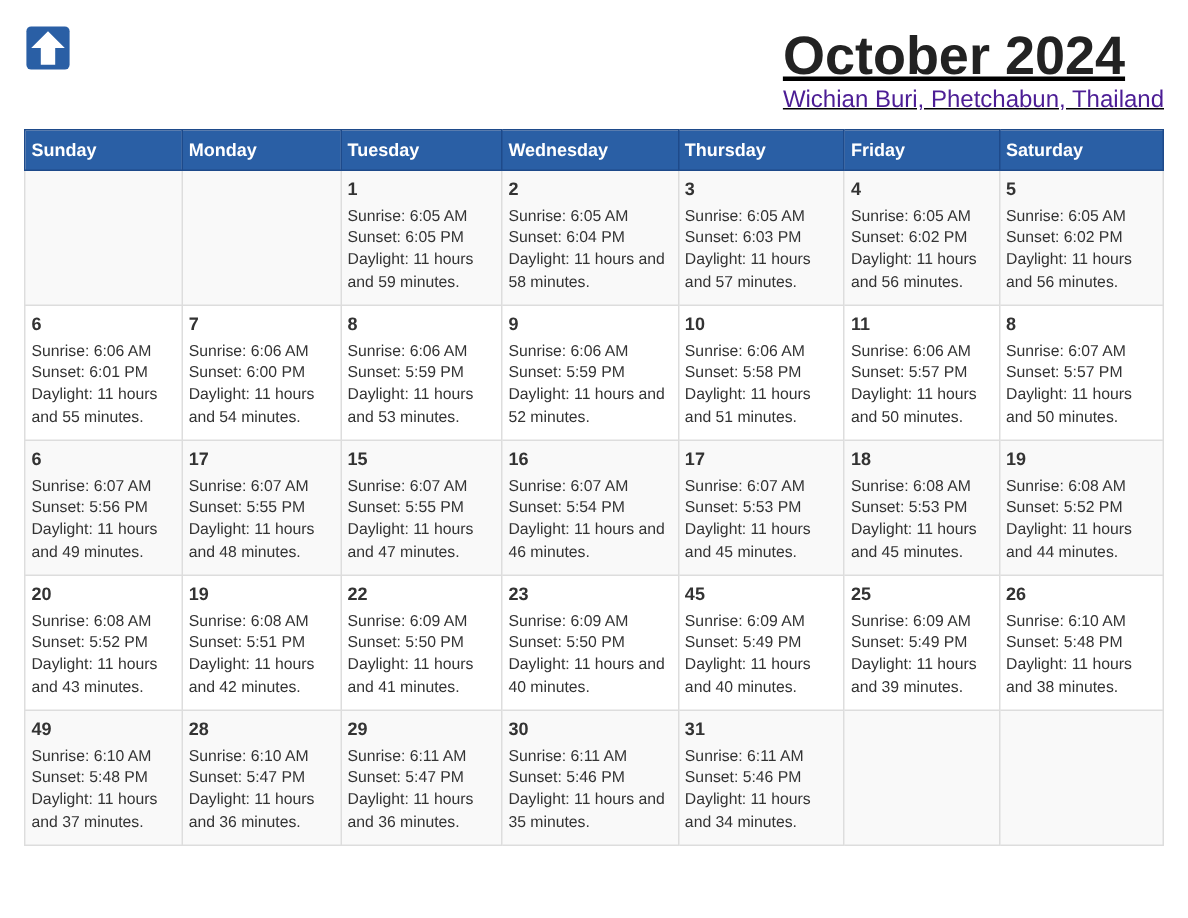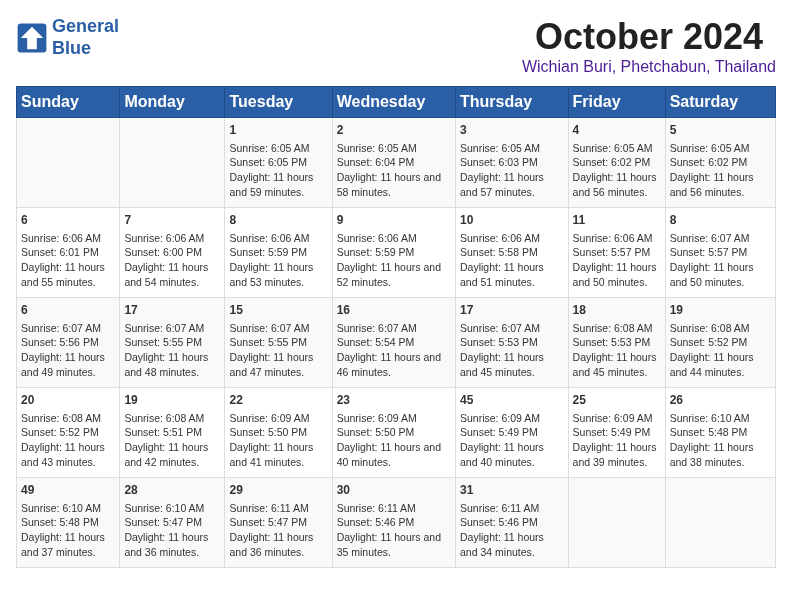--- a/index.html
+++ b/index.html
@@ -28,21 +28,22 @@
     }
     .logo-text span {
       color: #2a5fa5;
     }
     .logo-icon {
       width: 32px;
       height: 32px;
       margin-right: 4px;
     }
     .title-area {
-      text-align: center;
+      text-align: left;
+      text-decoration: underline;
     }
     .month-title {
       font-size: 36px;
       font-weight: bold;
       color: #222;
     }
     .location {
       font-size: 16px;
       color: #4c1d95;
     }
@@ -51,21 +52,21 @@
       border-collapse: collapse;
       font-size: 11px;
     }
     thead tr {
       background: #2a5fa5;
       color: #fff;
     }
     thead th {
       padding: 6px 4px;
       text-align: left;
-      font-size: 16px;
+      font-size: 12px;
       font-weight: bold;
       border: 1px solid #1e4a8a;
       margin-left: 35px;
     }
     tbody tr {
       border-bottom: 1px solid #ccc;
     }
     tbody td {
       vertical-align: top;
       padding: 4px 4px;
@@ -94,24 +95,20 @@
   </style>
 </head>
 <body>
 
 <div class="header">
   <div class="logo">
     <svg class="logo-icon" viewBox="0 0 40 40">
       <rect x="2" y="2" width="36" height="36" rx="4" fill="#2a5fa5"></rect>
       <polygon points="20,6 34,20 26,20 26,34 14,34 14,20 6,20" fill="white"></polygon>
     </svg>
-    <div class="logo-text">
-      <div><span>General</span></div>
-      <div><span>Blue</span></div>
-    </div>
   </div>
   <div class="title-area">
     <div class="month-title">October 2024</div>
     <div class="location">Wichian Buri, Phetchabun, Thailand</div>
   </div>
 </div>
 
 <table>
   <thead>
     <tr>

